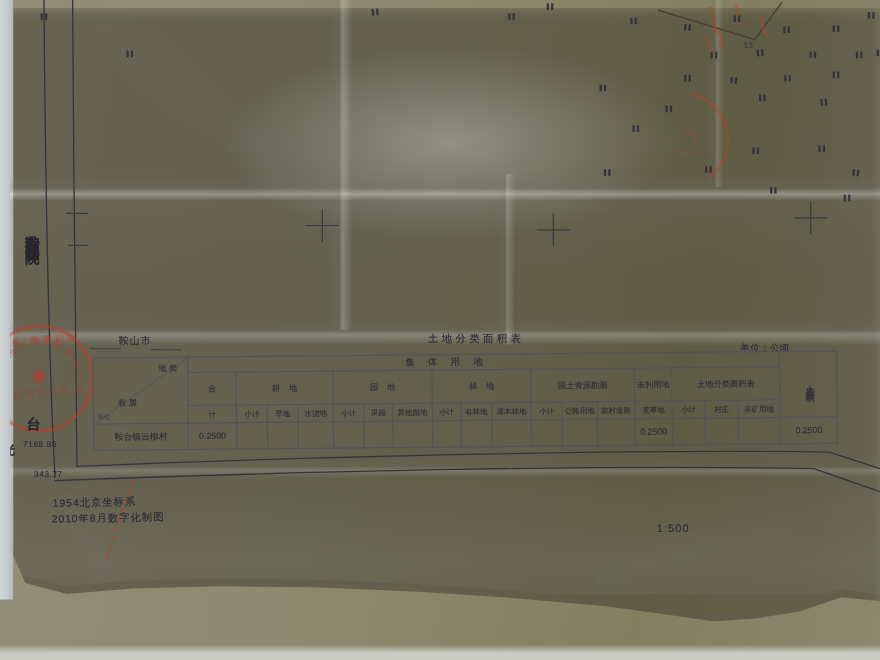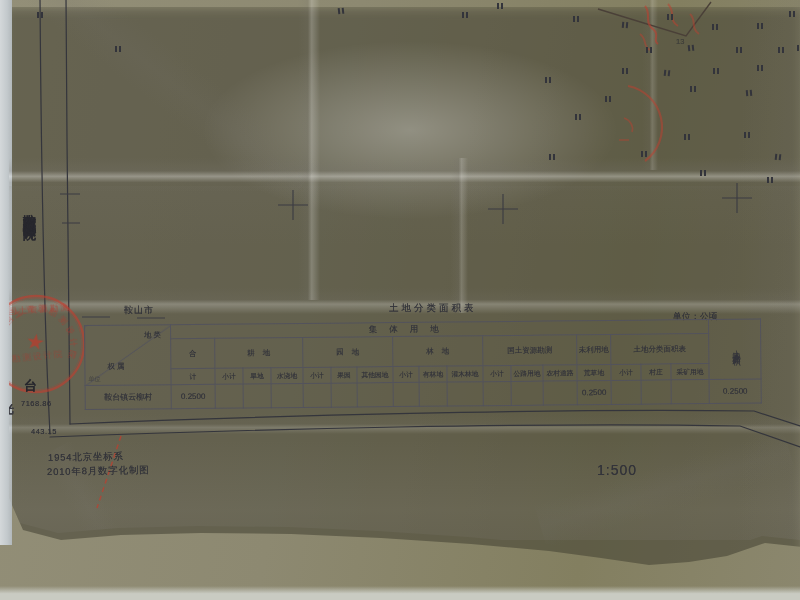--- a/index.html
+++ b/index.html
@@ -31,26 +31,26 @@
   #shade-bot{left:0;top:440px;width:800px;height:100px;background:linear-gradient(180deg,rgba(0,0,0,0),rgba(148,144,134,.16) 70%,rgba(118,114,102,.26) 100%);}
   #shade-right{right:0;top:0;width:60px;height:540px;background:linear-gradient(90deg,rgba(0,0,0,0),rgba(128,125,118,.12));}
   
   .ink{color:#32333a;text-shadow:0 0 .5px rgba(45,45,52,.75);}
   #org-text{left:20px;top:203px;font-family:"Liberation Serif",serif;font-weight:bold;font-size:13px;
             writing-mode:vertical-rl;text-orientation:upright;letter-spacing:1.2px;color:#27272d;}
   #org-tail{left:24px;top:377px;font-family:"Liberation Serif",serif;font-weight:bold;font-size:13px;color:#27272d;}
   #edge-char{left:2px;top:401px;font-family:"Liberation Serif",serif;font-weight:bold;font-size:12px;color:#3a3a40;}
   #coord-top{left:21px;top:399px;font-size:7.5px;letter-spacing:.5px;}
   #coord-bot{left:31px;top:427px;font-size:7.5px;letter-spacing:.5px;}
-  #region-label{left:124px;top:304px;font-size:9px;letter-spacing:1px;}
+  #region-label{left:108px;top:304px;font-size:9px;letter-spacing:1px;}
   #table-title{left:389px;top:302px;font-size:9.5px;letter-spacing:3px;}
   #unit-note{left:673px;top:311px;font-size:8.5px;letter-spacing:.5px;}
   #note1{left:48px;top:451px;font-size:9.5px;letter-spacing:.8px;transform:rotate(-1.2deg);}
   #note2{left:47px;top:465px;font-size:9.5px;letter-spacing:.8px;transform:rotate(-1.2deg);}
-  #scale-label{left:597px;top:462px;font-size:14px;letter-spacing:1px;}
+  #scale-label{left:597px;top:476px;font-size:10px;letter-spacing:1px;}
   #parcel-label{left:676px;top:37px;font-size:7.5px;color:#44443c;}
   
   #area-table{position:absolute;left:84px;top:325px;width:676px;table-layout:fixed;
               border-collapse:collapse;transform:rotate(-0.55deg);transform-origin:0 0;
               font-size:7.5px;color:#33343b;text-shadow:0 0 .4px rgba(50,50,58,.7);}
   #area-table td{border:1px solid #53535c;padding:0;text-align:center;vertical-align:middle;overflow:hidden;white-space:nowrap;}
   #area-table tr.r1 td{height:14px;}
   #area-table tr.r2 td{height:30px;}
   #area-table tr.r3 td{height:16px;}
   #area-table tr.r4 td{height:24px;}
@@ -128,21 +128,21 @@
         <path d="M640,34 C648,40 642,46 650,50" stroke-width="1.8" opacity=".45"></path>
         <path d="M624,118 c6,2 10,8 8,14 M619,140 h10" stroke-width="1.6" opacity=".45"></path>
         <path d="M121,436 L97,508" stroke-width="1.5" stroke-dasharray="5,4" opacity=".7"></path>
       </g>
     </svg>
 
     <div class="abs ink" id="org-text">鞍山市国土资源勘测设计院</div>
     <div class="abs ink" id="org-tail">台</div>
     <div class="abs ink" id="edge-char">光</div>
     <div class="abs ink" id="coord-top">7168.86</div>
-    <div class="abs ink" id="coord-bot">443.15</div>
+    <div class="abs ink" id="coord-bot">343.77</div>
     <div class="abs ink" id="region-label">鞍山市</div>
     <div class="abs ink" id="table-title">土地分类面积表</div>
     <div class="abs ink" id="unit-note">单位：公顷</div>
     <div class="abs ink" id="note1">1954北京坐标系</div>
     <div class="abs ink" id="note2">2010年8月数字化制图</div>
     <div class="abs ink" id="scale-label">1:500</div>
     <div class="abs ink" id="parcel-label">13</div>
 
     <table id="area-table">
         <colgroup>

